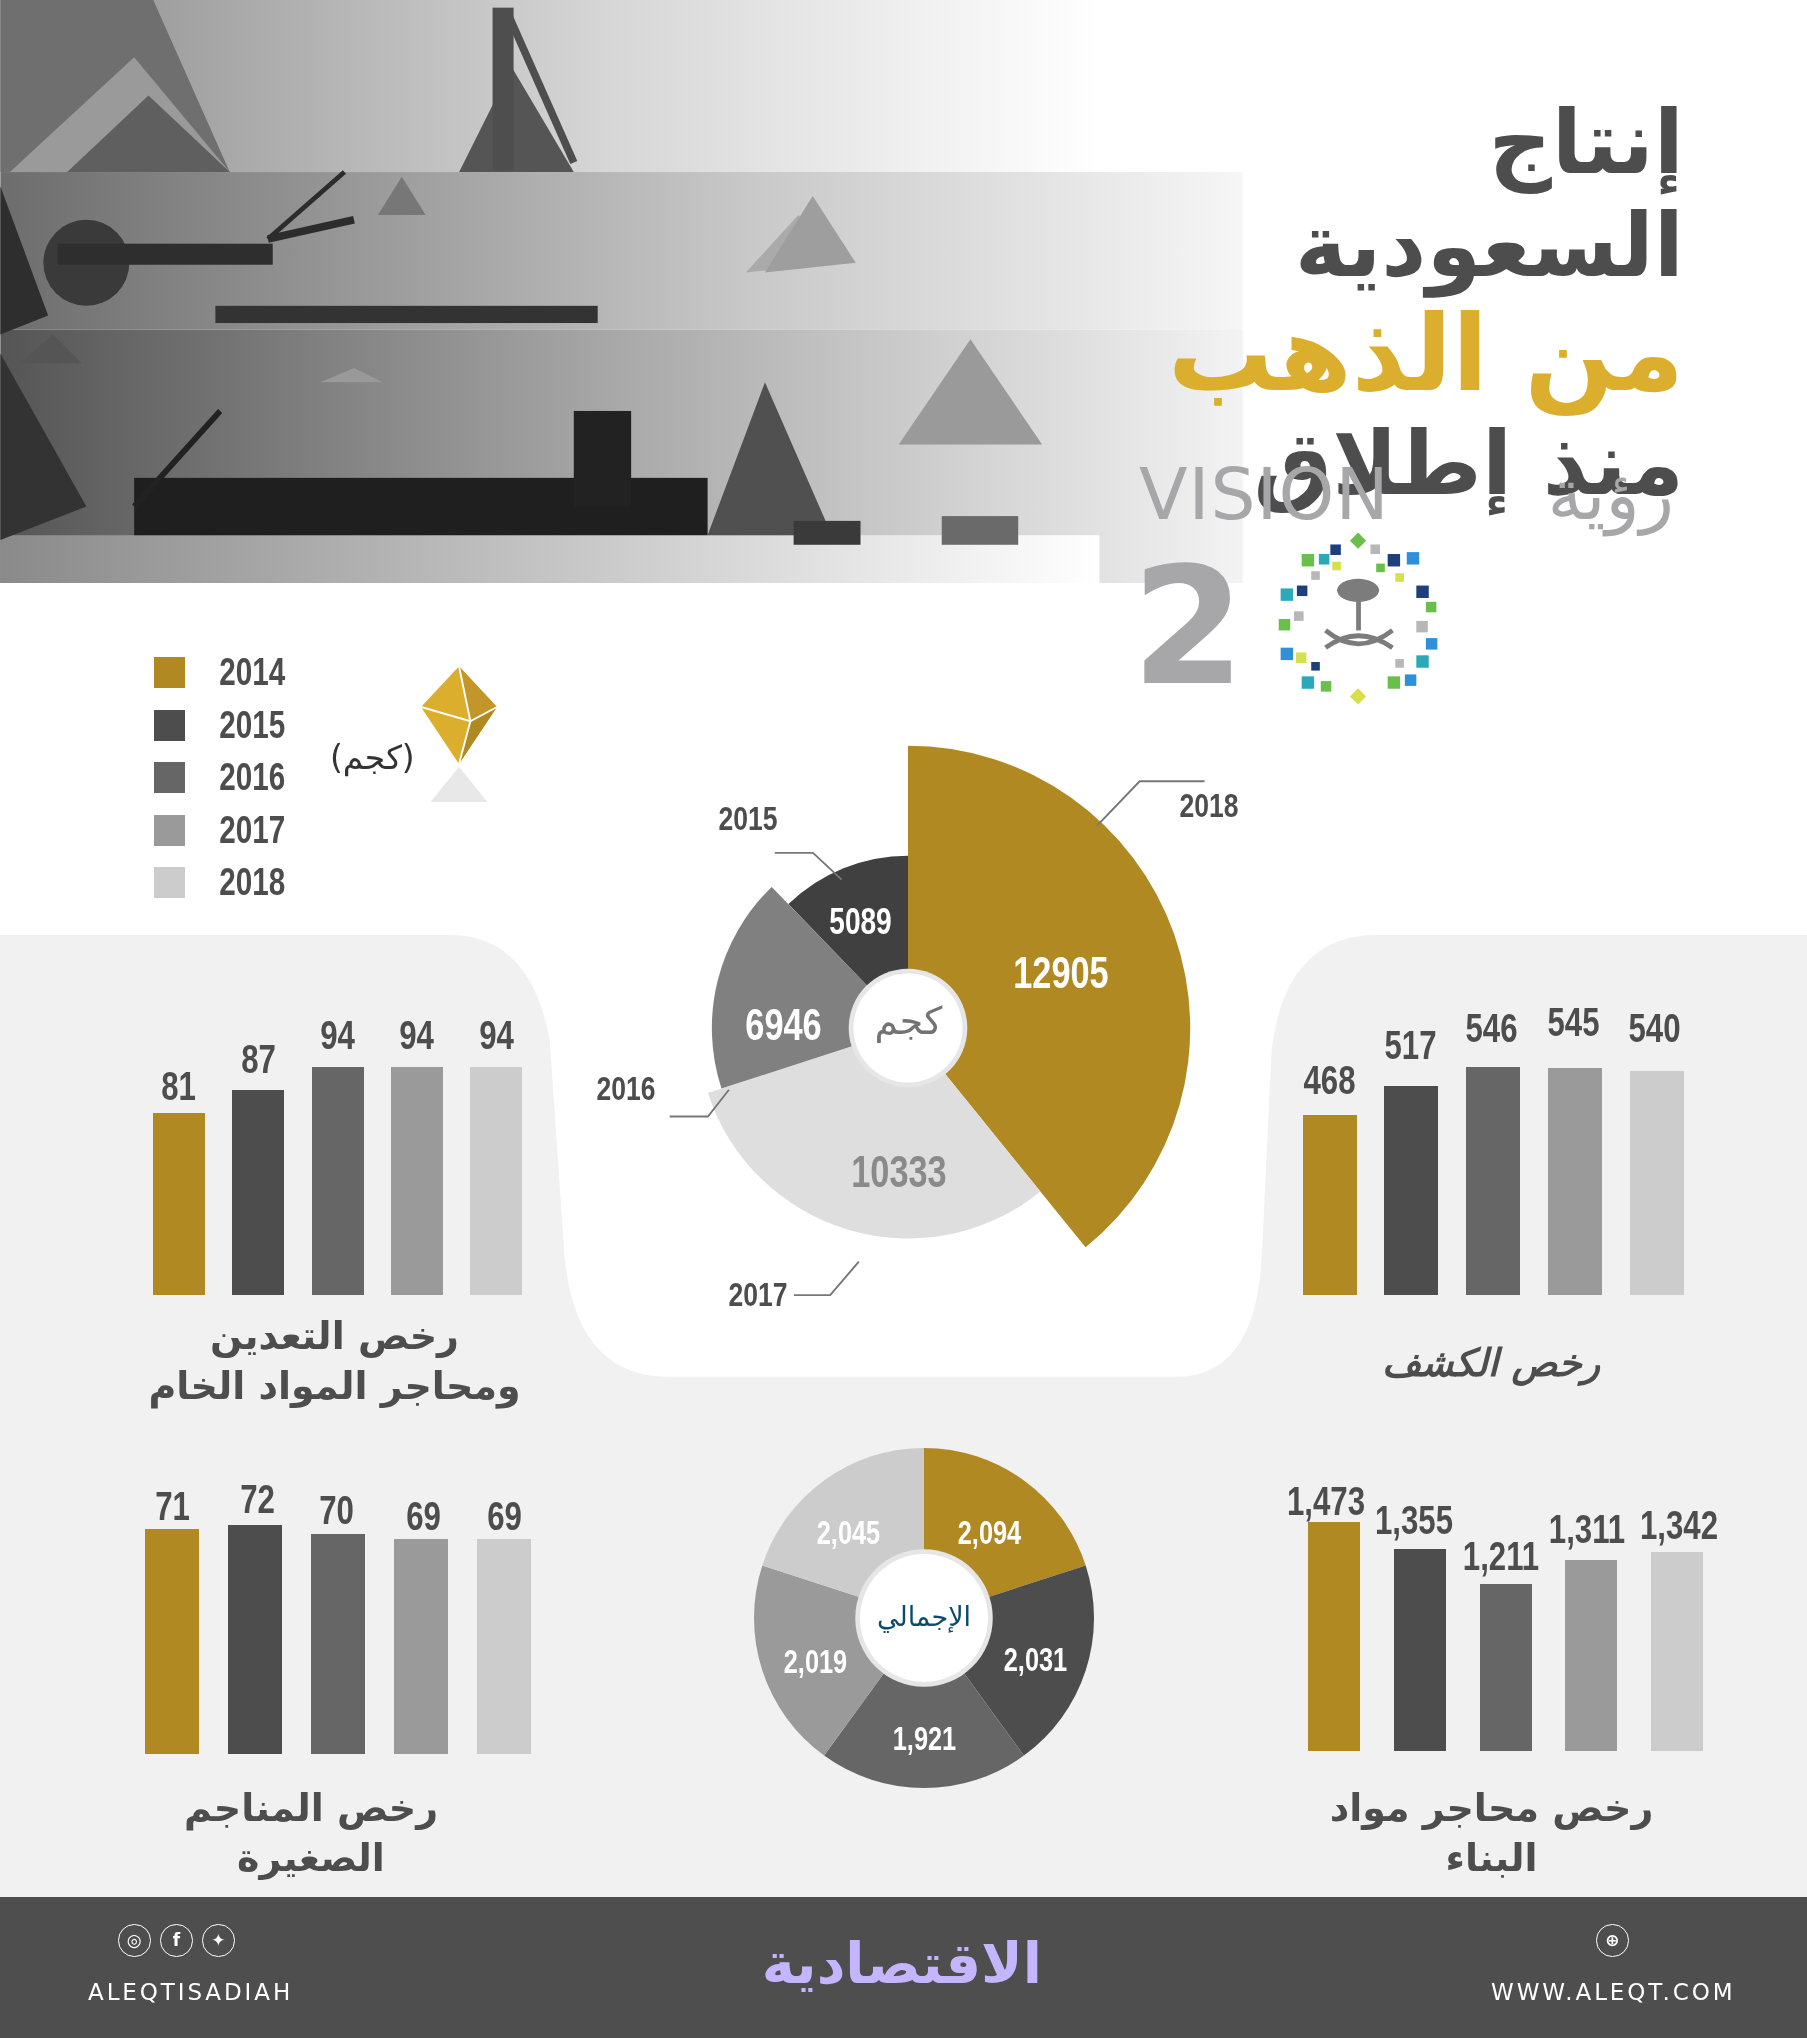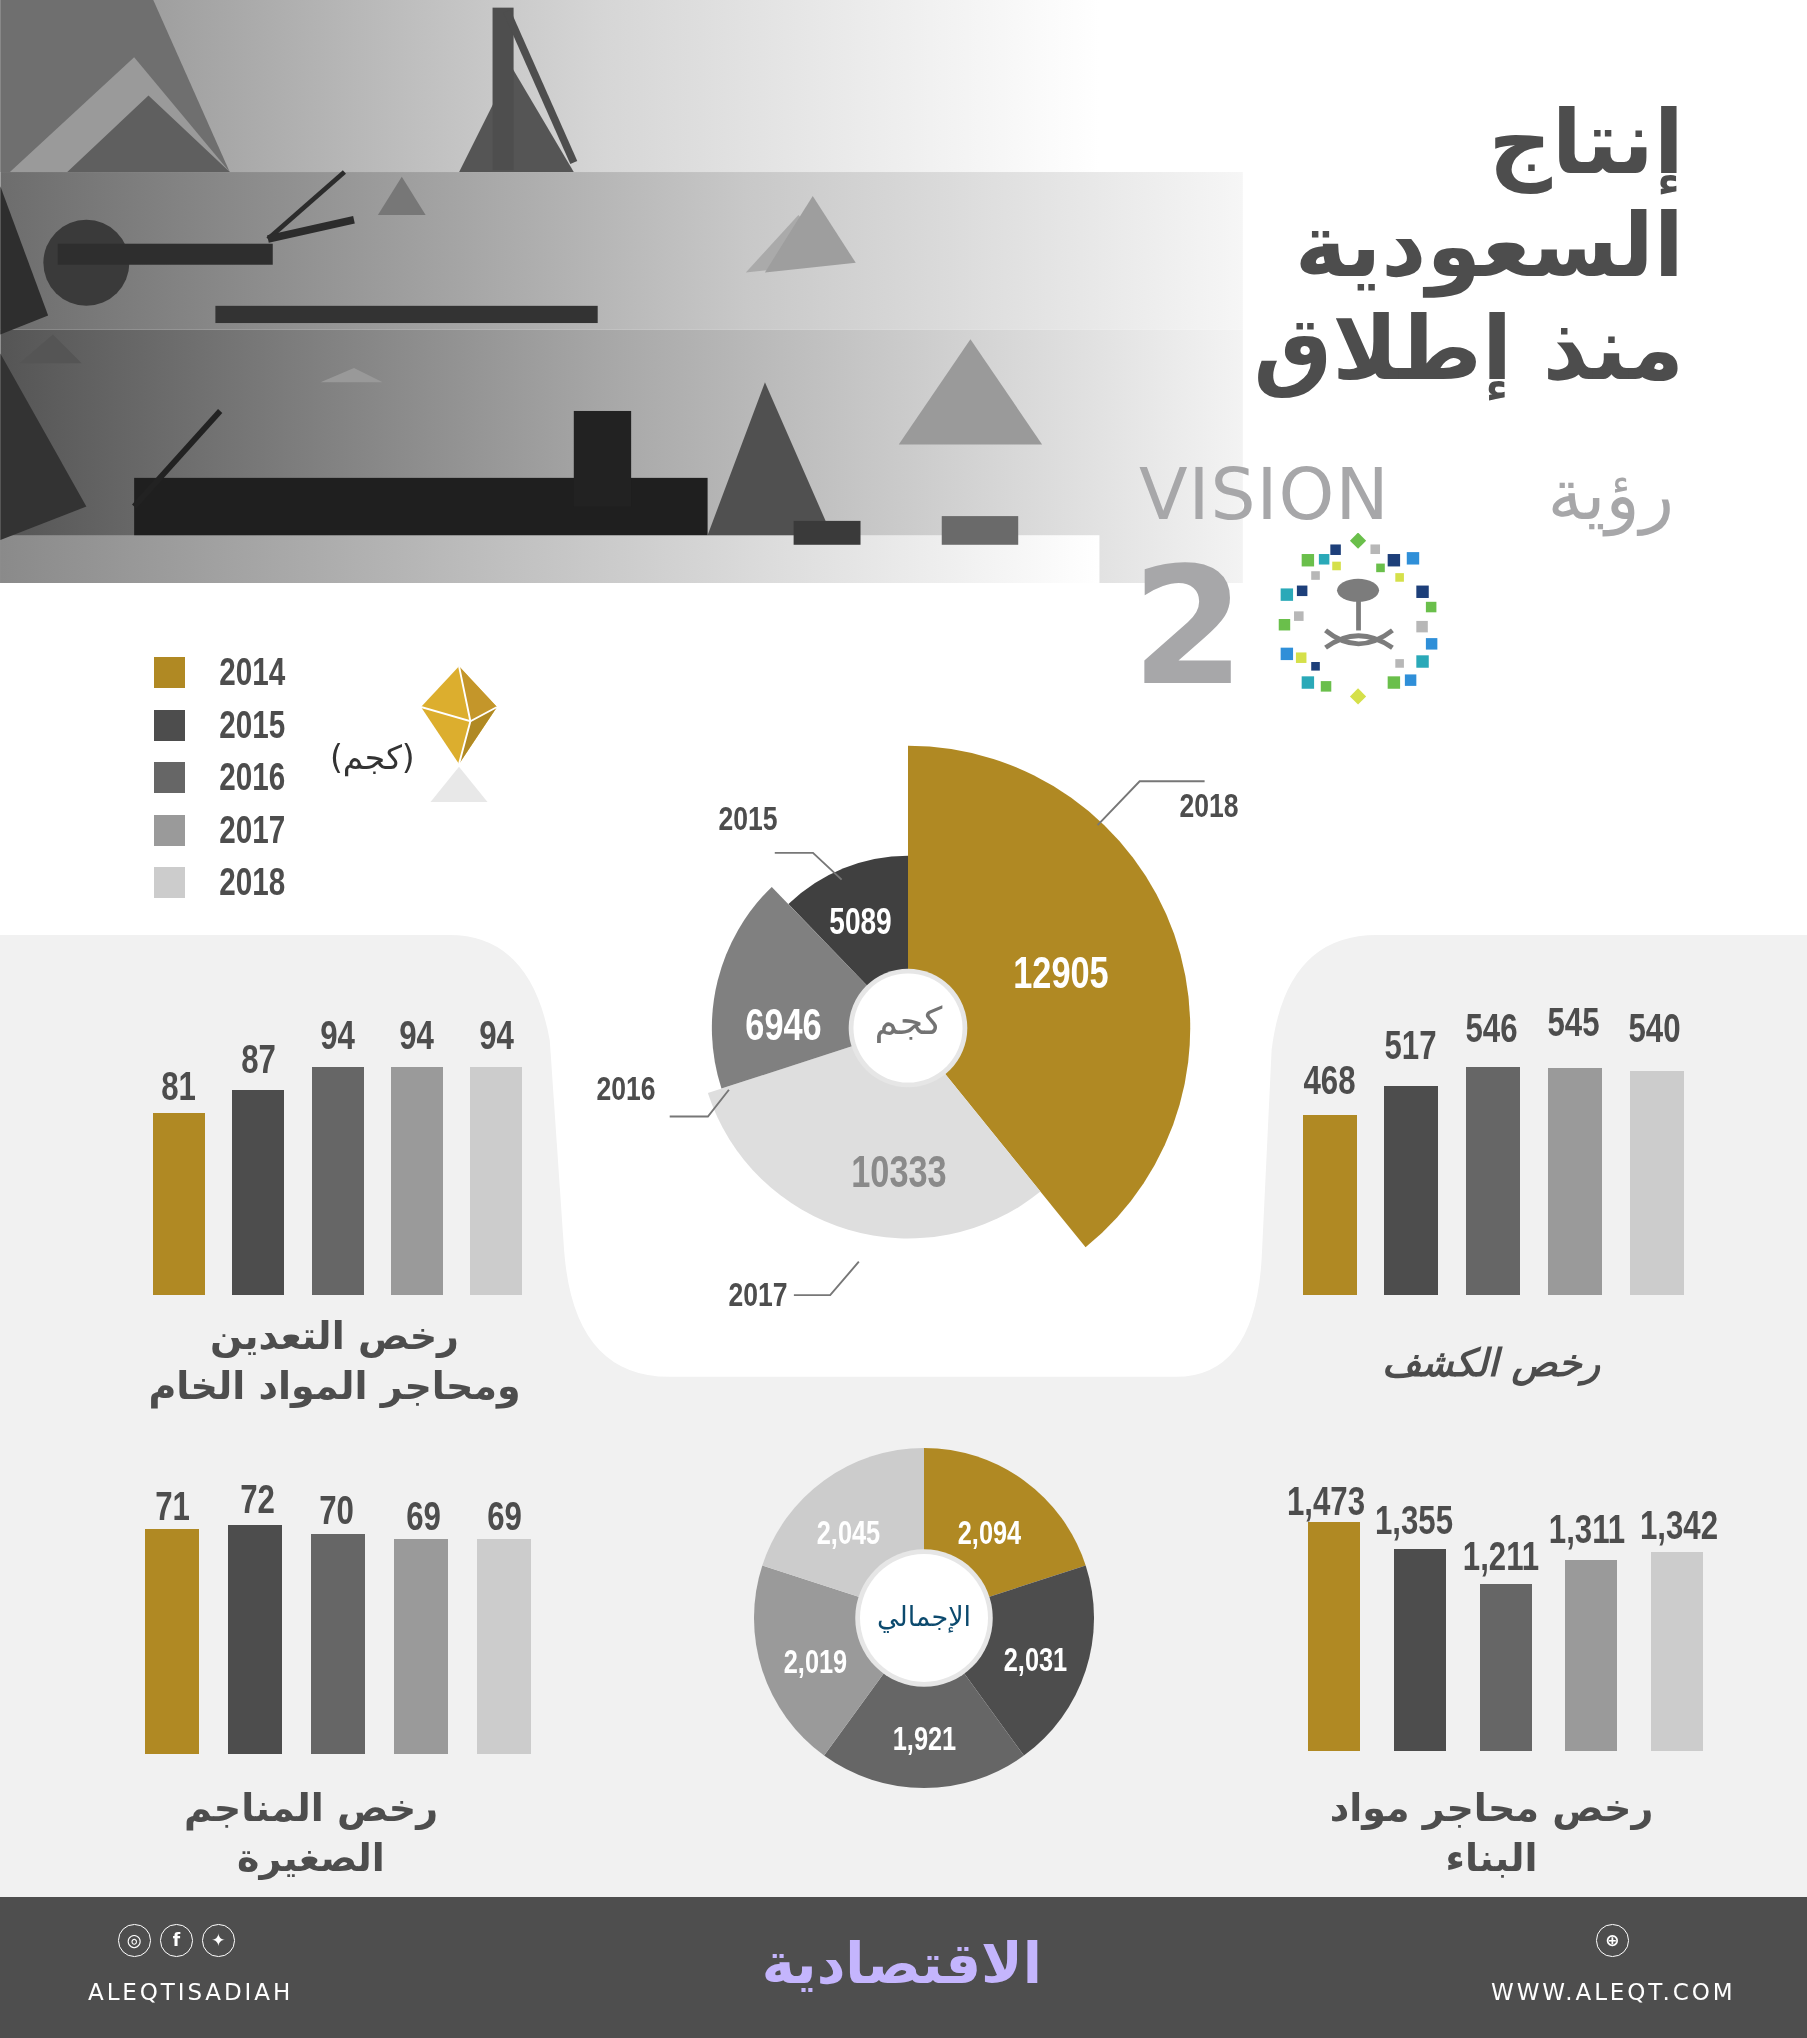--- a/index.html
+++ b/index.html
@@ -83,20 +83,21 @@
     <rect x="140" y="500" width="600" height="60" fill="#1f1f1f"></rect>
     <rect x="600" y="430" width="60" height="100" fill="#222"></rect>
     <line x1="140" y1="530" x2="230" y2="430" stroke="#222" stroke-width="6"></line>
     <rect x="830" y="545" width="70" height="25" fill="#3a3a3a"></rect>
     <rect x="985" y="540" width="80" height="30" fill="#6a6a6a"></rect>
   </svg>
 </div>
 
 <div id="title-block" class="abs">
   <div class="t1">إنتاج السعودية</div>
+  <div class="t2" style="color:#dcae2e;">من الذهب</div>
   <div class="t3">منذ إطلاق</div>
 </div>
 
 <div id="vision" class="abs">
   <div class="abs" style="left:0;top:0;width:535px;height:75px;display:flex;justify-content:space-between;align-items:center;">
     <span class="vision-word">VISION</span>
     <span class="vision-word" style="direction:rtl;">رؤية</span>
   </div>
   <div class="abs num-big" style="left:-7.6px;top:88px;">2</div>
   <svg class="abs" style="left:134px;top:76px;" width="172" height="172" viewBox="0 0 180 180">

